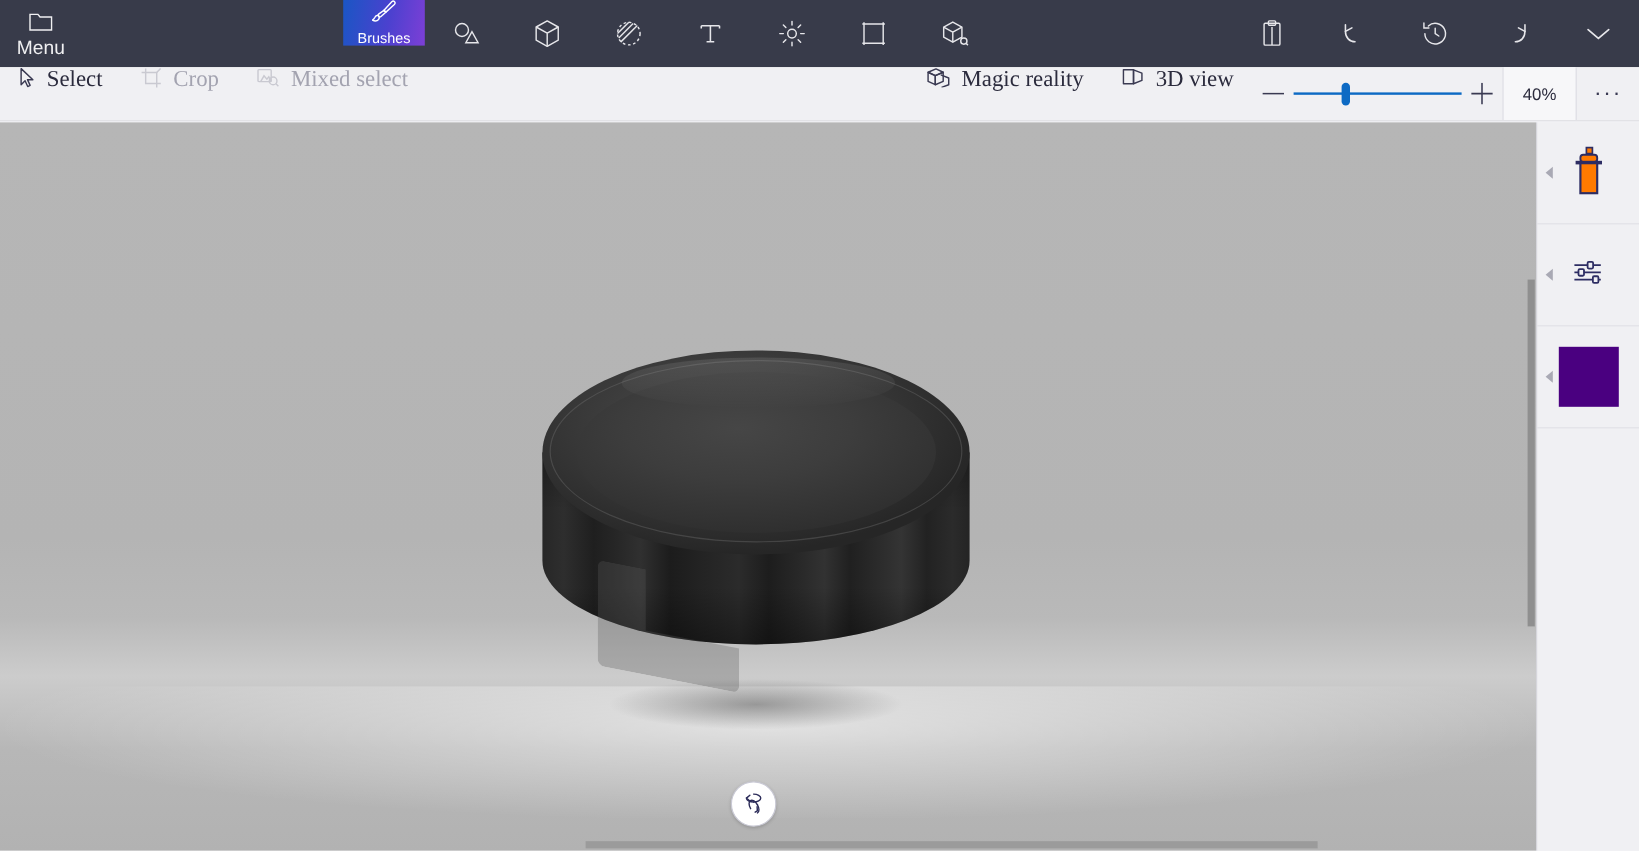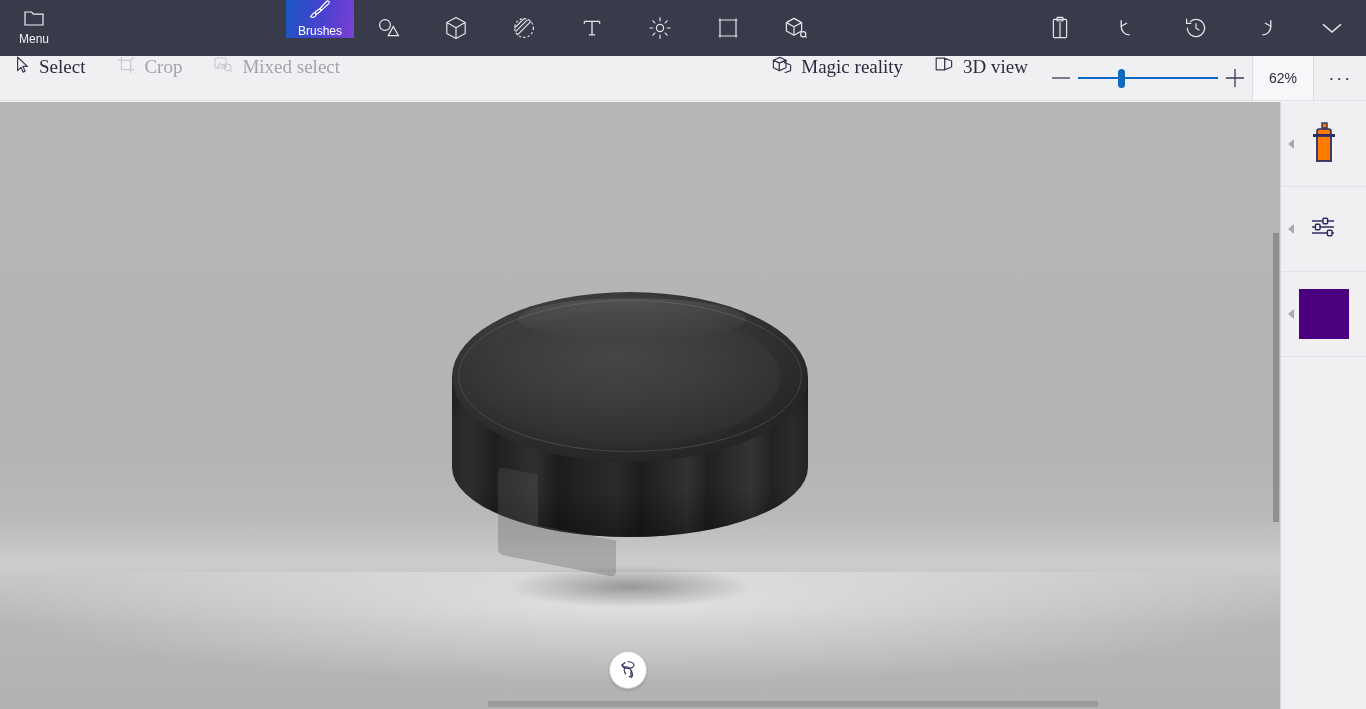--- a/index.html
+++ b/index.html
@@ -18,21 +18,21 @@
     background: #383b4a;
     display: flex; align-items: stretch;
   }
   .menu-btn {
     width: 68px; height: 56px;
     display: flex; flex-direction: column;
     align-items: center; justify-content: center;
     color: #ffffff; gap: 2px;
     cursor: pointer;
   }
-  .menu-btn .lbl { font-size: 12px; line-height: 13px; color:#f0f0f2; }
+  .menu-btn .lbl { font-size: 16px; line-height: 13px; color:#f0f0f2; }
   .topbar-spacer { flex: 0 0 218px; }
 
   .tab-brushes {
     width: 68px; height: 38px;
     background: linear-gradient(100deg, #1a56c4 0%, #4b41cf 55%, #7d3fd6 100%);
     display: flex; flex-direction: column;
     align-items: center; justify-content: center;
     gap: 2px; cursor: pointer;
   }
   .tab-brushes .lbl { font-size: 12px; line-height: 13px; color: #ffffff; }
@@ -436,21 +436,21 @@
       </div>
       <div class="slider">
         <div class="track"></div>
         <div class="thumb" style="left: 40.4px;"></div>
       </div>
       <div class="zoom-btn">
         <svg width="18" height="18" viewBox="0 0 18 18">
           <path d="M9 0v18M0 9h18" stroke="#3a3a52" stroke-width="1.3"></path>
         </svg>
       </div>
-      <div class="zoom-pct">62%</div>
+      <div class="zoom-pct">40%</div>
       <div class="more-btn">···</div>
     </div>
   </div>
 
   <div class="canvas-wrap">
     <div class="floor-glow"></div>
     <div class="puck-shadow"></div>
 
     <div class="puck">
       <div class="body"></div>

